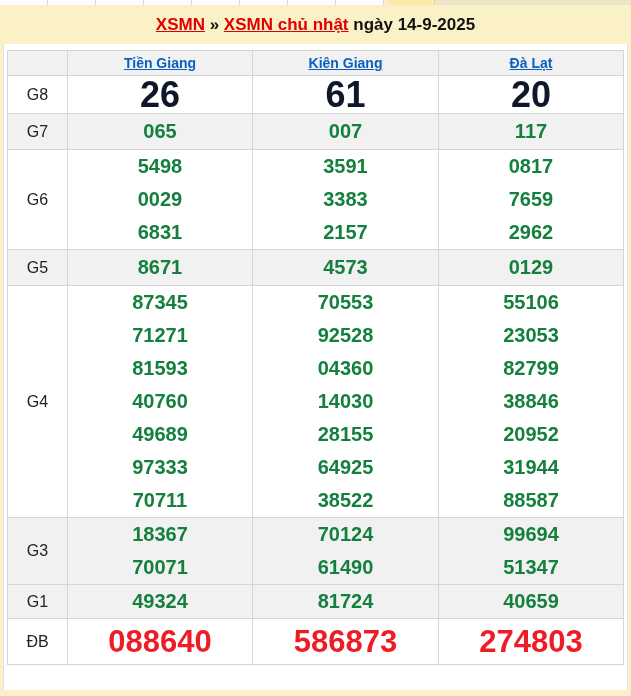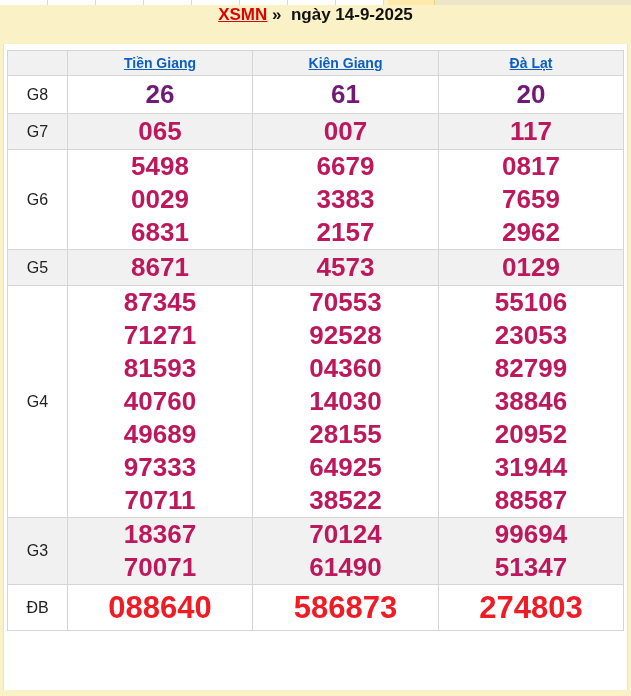--- a/index.html
+++ b/index.html
@@ -9,63 +9,63 @@
     font-family:"Liberation Sans","DejaVu Sans",sans-serif;
     width:631px; height:696px; overflow:hidden;
   }
   
   .tabstrip { height:5px; display:flex; background:#fbf1c6; }
   .tabstrip .tab { width:48px; background:#fdfdfd; border-right:1px solid #d9d9d9; }
   .tabstrip .tab.active { width:47px; background:#fde9a9; border-right:1px solid #e6d38a; margin-left:4px; }
   .tabstrip .rest { flex:1; background:#ece5c8; }
 
   .titlebar {
-    height:39px; display:flex; align-items:flex-start; justify-content:center;
+    height:39px; display:flex; align-items:center; justify-content:center;
     font-size:17px; font-weight:bold; color:#111; white-space:pre;
   }
   .titlebar a { text-decoration:underline; cursor:pointer; }
   .red-link { color:#e10000; }
 
   .content {
     background:#fff; margin:0 3px; border-left:1px solid #e2e2e2; border-right:1px solid #e2e2e2;
     padding:6px 3px 0 3px; height:646px;
   }
   table.results {
     border-collapse:collapse; table-layout:fixed; width:616px;
   }
   .results td, .results th { border:1px solid #d5d5d5; text-align:center; vertical-align:middle; padding:0; }
   .row-gray  { background:#f1f1f1; }
   .row-white { background:#ffffff; }
   .results thead th { height:25px; font-size:14px; font-weight:bold; }
   .col-head { color:#0b5fc0; text-decoration:underline; cursor:pointer; }
   .lbl { font-size:16px; font-weight:normal; color:#222; }
-  .num { font-weight:bold; color:#be185d; font-size:26px; line-height:33px; }
+  .num { font-weight:bold; color:#15803d; font-size:20px; line-height:33px; }
   .h35 .num { line-height:35px; }
   .h34 .num { line-height:34px; }
   .h33 .num { line-height:33px; }
-  .g8 .num { color:#701a75; font-size:26px; line-height:37px; }
+  .g8 .num { color:#0f172a; font-size:36px; line-height:37px; }
   .db .num { color:#ee1c25; font-size:31px; line-height:45px; }
 </style>
 </head>
 <body>
 
 <div class="tabstrip">
   <div class="tab"></div>
   <div class="tab"></div>
   <div class="tab"></div>
   <div class="tab"></div>
   <div class="tab"></div>
   <div class="tab"></div>
   <div class="tab"></div>
   <div class="tab"></div>
   <div class="tab active"></div>
   <div class="rest"></div>
 </div>
 
-<div class="titlebar"><a class="red-link">XSMN</a><span> » </span><span> ngày 14-9-2025</span></div>
+<div class="titlebar"><a class="red-link">XSMN</a><span> » </span><a class="red-link">XSMN chủ nhật</a><span> ngày 14-9-2025</span></div>
 
 <div class="content">
 <table class="results">
   <colgroup>
         <col style="width:60px">
         <col style="width:185px">
         <col style="width:186px">
         <col style="width:185px">
       </colgroup>
   <thead>
@@ -102,21 +102,21 @@
           </td>
     </tr>
     <tr class="row-white">
       <td class="lbl">G6</td>
       <td>
         <div class="num">5498</div>
         <div class="num">0029</div>
         <div class="num">6831</div>
       </td>
       <td>
-        <div class="num">6679</div>
+        <div class="num">3591</div>
         <div class="num">3383</div>
         <div class="num">2157</div>
       </td>
       <td>
         <div class="num">0817</div>
         <div class="num">7659</div>
         <div class="num">2962</div>
       </td>
     </tr>
     <tr class="row-gray h35">
@@ -169,20 +169,32 @@
       </td>
       <td>
         <div class="num">70124</div>
         <div class="num">61490</div>
       </td>
       <td>
         <div class="num">99694</div>
         <div class="num">51347</div>
       </td>
     </tr>
+    <tr class="row-gray h33">
+      <td class="lbl">G1</td>
+      <td>
+            <div class="num">49324</div>
+          </td>
+      <td>
+            <div class="num">81724</div>
+          </td>
+      <td>
+            <div class="num">40659</div>
+          </td>
+    </tr>
     <tr class="row-white db">
       <td class="lbl">ĐB</td>
       <td>
             <div class="num">088640</div>
           </td>
       <td>
             <div class="num">586873</div>
           </td>
       <td>
             <div class="num">274803</div>

